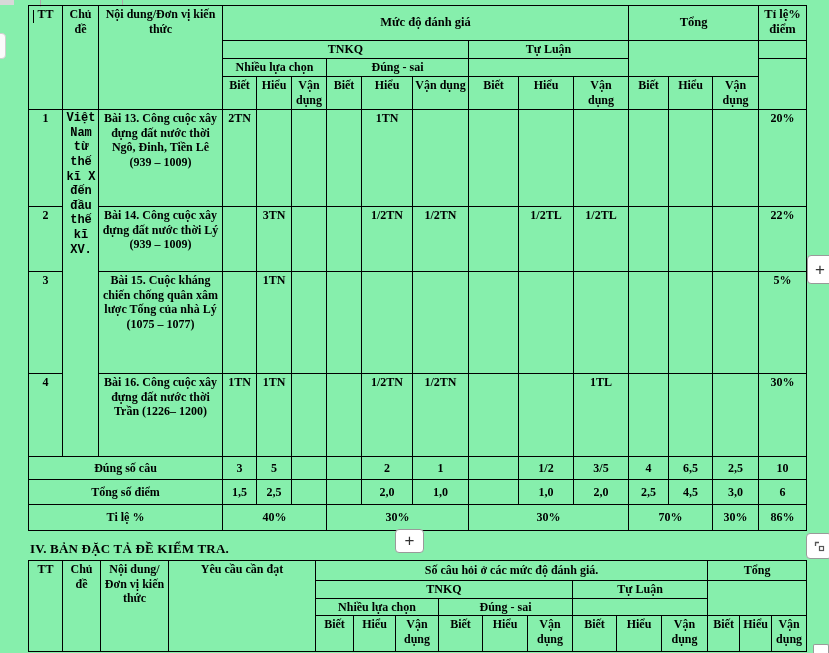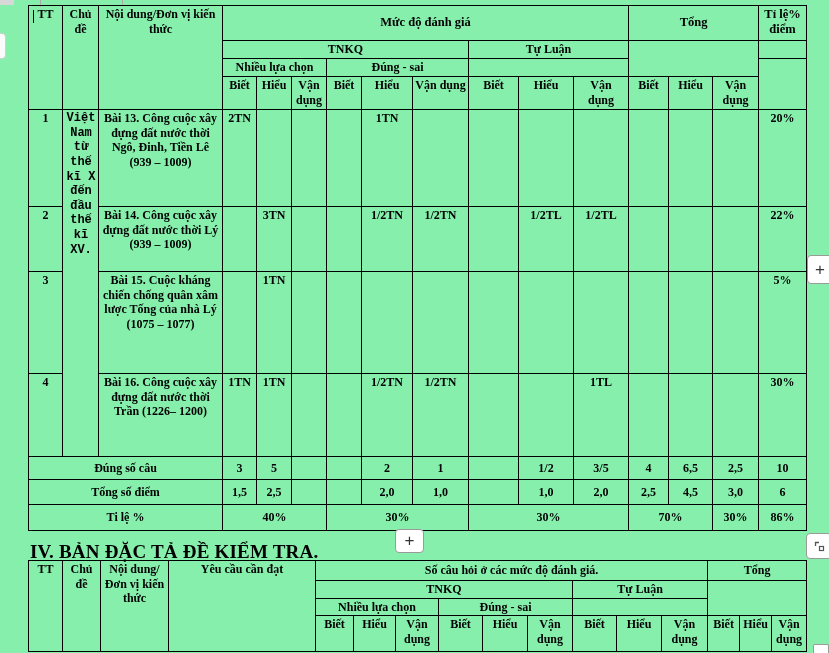--- a/index.html
+++ b/index.html
@@ -24,21 +24,21 @@
     overflow: hidden;
     word-wrap: break-word;
   }
   #t1 { left: 28px; top: 5px; width: 778px; }
   #t2 { left: 28px; top: 560px; width: 778px; }
   .top { vertical-align: top; }
   .big { font-size: 12.5px; }
   .left { text-align: center; padding-left: 3px; font-family: Liberation Mono, monospace; }
   .section-heading {
     position: absolute; left: 30px; top: 541px;
-    font-size: 19px; letter-spacing: 0.2px;
+    font-size: 13px; letter-spacing: 0.2px;
   }
   .caret { position: absolute; left: 33px; top: 10px; width: 1px; height: 13px; background: #000; }
   .tick { position: absolute; top: 0; width: 1px; background: #aaa; }
   .ghost { position: absolute; border: 1px solid #cfcfcf; border-radius: 4px; background: #fbfbfb; }
   .ghost-fill { position: absolute; background: #d8d8d8; }
   .ui-btn {
     position: absolute;
     background: #fff;
     border: 1px solid #9a9a9a;
     border-radius: 4px;

